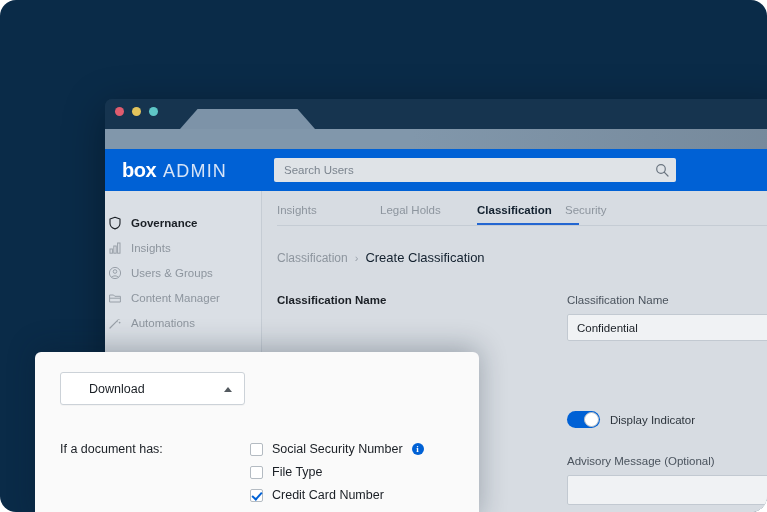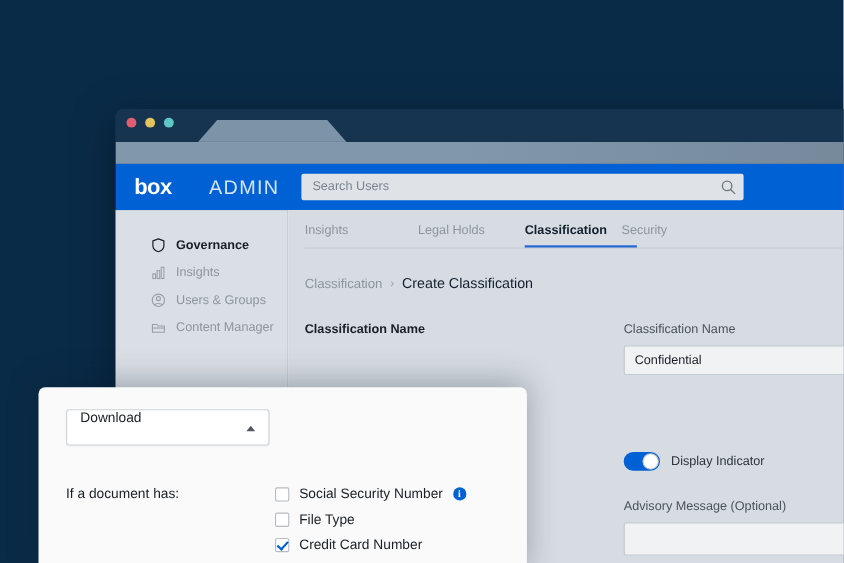--- a/index.html
+++ b/index.html
@@ -10,20 +10,21 @@
     overflow: hidden;
     font-family: "Liberation Sans", sans-serif;
   }
 
   #stage {
     position: relative;
     width: 767px;
     height: 512px;
     background: #0a2b48;
     overflow: hidden;
+    border-radius: 16px;
   }
 
   
   #browser-window {
     position: absolute;
     left: 105px;
     top: 99px;
     width: 680px;
     height: 420px;
     background: #16344f;
@@ -86,21 +87,20 @@
     color: #ffffff;
     font-size: 20px;
     font-weight: 700;
     letter-spacing: -0.5px;
   }
   .brand-admin {
     color: #d6e4f7;
     font-size: 18px;
     font-weight: 300;
     letter-spacing: 1.2px;
-    margin-left: 27px;
   }
 
   .search-wrap {
     position: relative;
     width: 402px;
     height: 24px;
     margin-left: 14px;
   }
   .search-input {
     width: 100%;
@@ -141,21 +141,21 @@
     background: #dadfe5;
     border-right: 1px solid #c5ccd4;
     padding-top: 19px;
   }
 
   .side-item {
     display: flex;
     align-items: center;
     gap: 9px;
     height: 25px;
-    padding-left: 32px;
+    padding-left: 3px;
     cursor: pointer;
   }
   .side-item .ico {
     width: 14px;
     height: 14px;
     flex: none;
     display: block;
     opacity: 0.85;
   }
   .side-item .lbl {
@@ -327,22 +327,22 @@
   .modal-label.top { padding-top: 0; }
 
   .select-box {
     position: relative;
     width: 185px;
     height: 33px;
     background: #ffffff;
     border: 1px solid #ccd2d8;
     border-radius: 3px;
     display: flex;
-    align-items: flex-start;
-    padding: 0 12px;
+    align-items: center;
+    padding: 0 28px;
     cursor: pointer;
     box-shadow: 0 1px 1px rgba(0,0,0,0.03);
   }
   .select-value { font-size: 12.5px; color: #1a1f25; }
   .caret-up {
     position: absolute;
     right: 12px;
     top: 14px;
     width: 0; height: 0;
     border-left: 4px solid transparent;
@@ -458,20 +458,30 @@
           <span class="ico">
             <svg width="14" height="14" viewBox="0 0 14 14">
               <path d="M1.6 4 H5.6 L6.8 5.3 H12.4 V11 H1.6 Z" fill="none" stroke="#8d959e" stroke-width="1" stroke-linejoin="round"></path>
               <line x1="1.6" y1="7.2" x2="12.4" y2="7.2" stroke="#8d959e" stroke-width="1"></line>
             </svg>
           </span>
           <span class="lbl">Content Manager</span>
         </div>
 
 
+        <div class="side-item">
+          <span class="ico">
+            <svg width="14" height="14" viewBox="0 0 14 14">
+              <path d="M2 12 L8.6 5.4" stroke="#8d959e" stroke-width="1.2" stroke-linecap="round" fill="none"></path>
+              <path d="M8.2 5.8 C9 3.4 11 2.4 12.6 3.4 C11 3 9.6 4.2 9.4 6.2 Z" fill="#8d959e"></path>
+              <circle cx="11.6" cy="6.6" r="0.9" fill="#8d959e"></circle>
+            </svg>
+          </span>
+          <span class="lbl">Automations</span>
+        </div>
       </nav>
 
       <section class="content">
 
         <div class="tabs">
           <div class="tab">Insights</div>
           <div class="tab">Legal Holds</div>
           <div class="tab active">Classification</div>
           <div class="tab">Security</div>
         </div>

